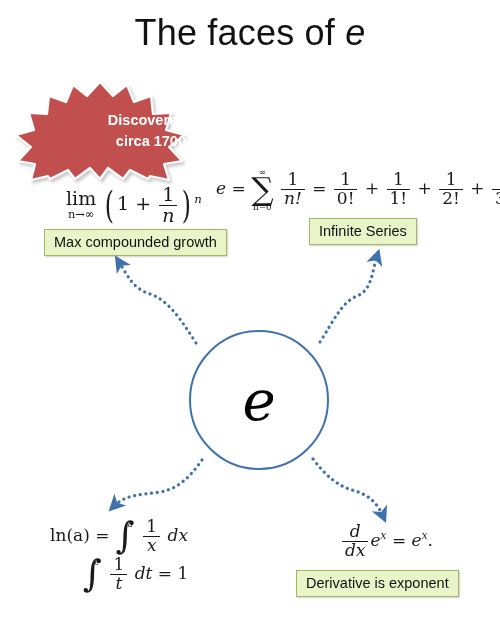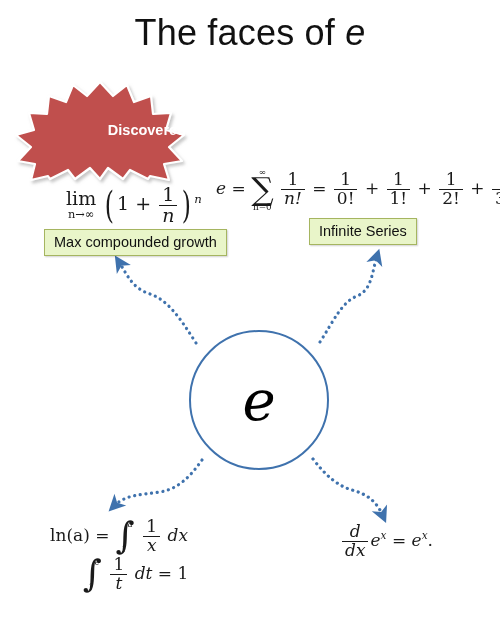--- a/index.html
+++ b/index.html
@@ -215,20 +215,21 @@
     <svg width="172" height="102" viewBox="0 0 172 102">
       <defs>
         <filter id="bshadow" x="-20%" y="-20%" width="150%" height="160%">
           <feDropShadow dx="2" dy="2.5" stdDeviation="1.6" flood-color="#9a9a9a" flood-opacity="0.55"></feDropShadow>
         </filter>
       </defs>
       <polygon filter="url(#bshadow)" points="86,2 99,16 113,5 120,22 137,16 139,34 157,33 152,50 170,55 155,67 168,81 150,84 155,100 136,96 134,99 116,90 109,99 94,88 86,99 76,88 61,99 54,90 36,99 34,96 17,100 21,84 4,81 17,67 2,55 20,50 15,33 33,34 35,16 52,22 59,5 73,16" fill="#c0504d" stroke="#ffffff" stroke-width="2.2" stroke-linejoin="round"></polygon>
     </svg>
     <div id="burst-text">
       <span>Discovered</span>
+      <span>circa  1700</span>
     </div>
   </div>
 
   <svg id="arrows" viewBox="0 0 500 635">
     <defs>
       <marker id="ah" markerWidth="6" markerHeight="6" refX="3.2" refY="3" orient="auto" markerUnits="strokeWidth">
         <path d="M0.4,0.4 L5.6,3 L0.4,5.6 L1.8,3 Z" fill="#3f72ad"></path>
       </marker>
     </defs>
 
@@ -328,14 +329,15 @@
     <span class="frac">
       <span class="num mi">d</span>
       <span class="den mi">dx</span>
     </span><span class="mi">e</span><span class="sup">x</span>
     <span>=</span>
     <span class="mi">e</span><span class="sup">x</span><span>.</span>
   </div>
 
   <div class="label-box" id="label-max">Max compounded growth</div>
   <div class="label-box" id="label-series">Infinite Series</div>
+  <div class="label-box" id="label-deriv">Derivative  is exponent</div>
 
 </div>
 
 </body></html>

